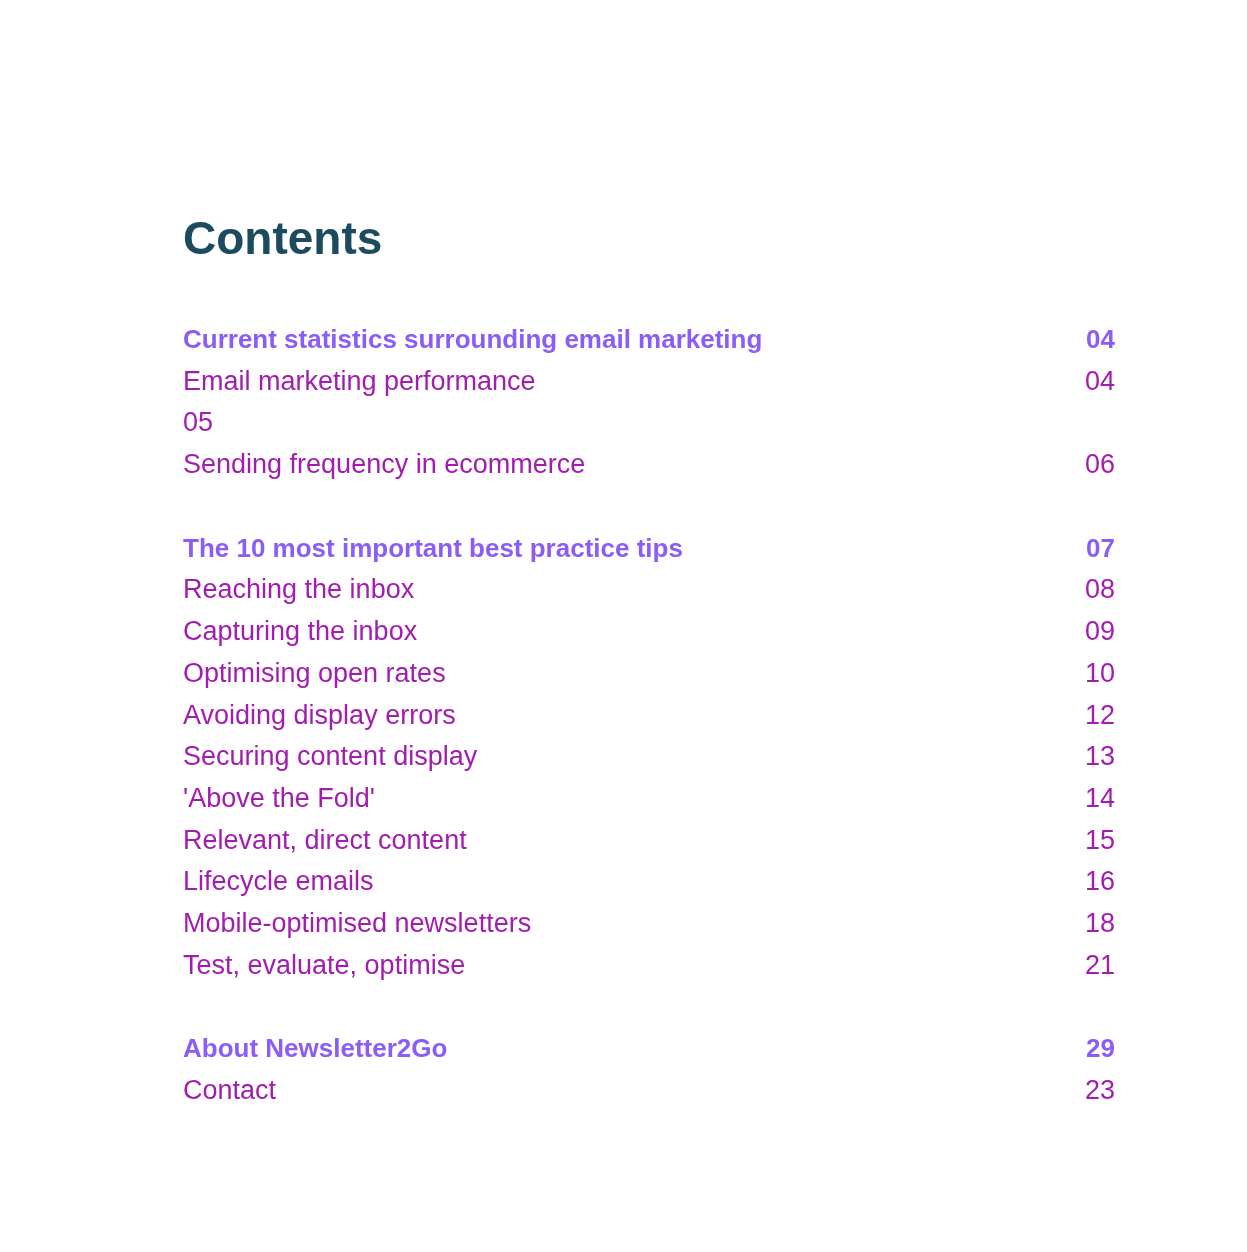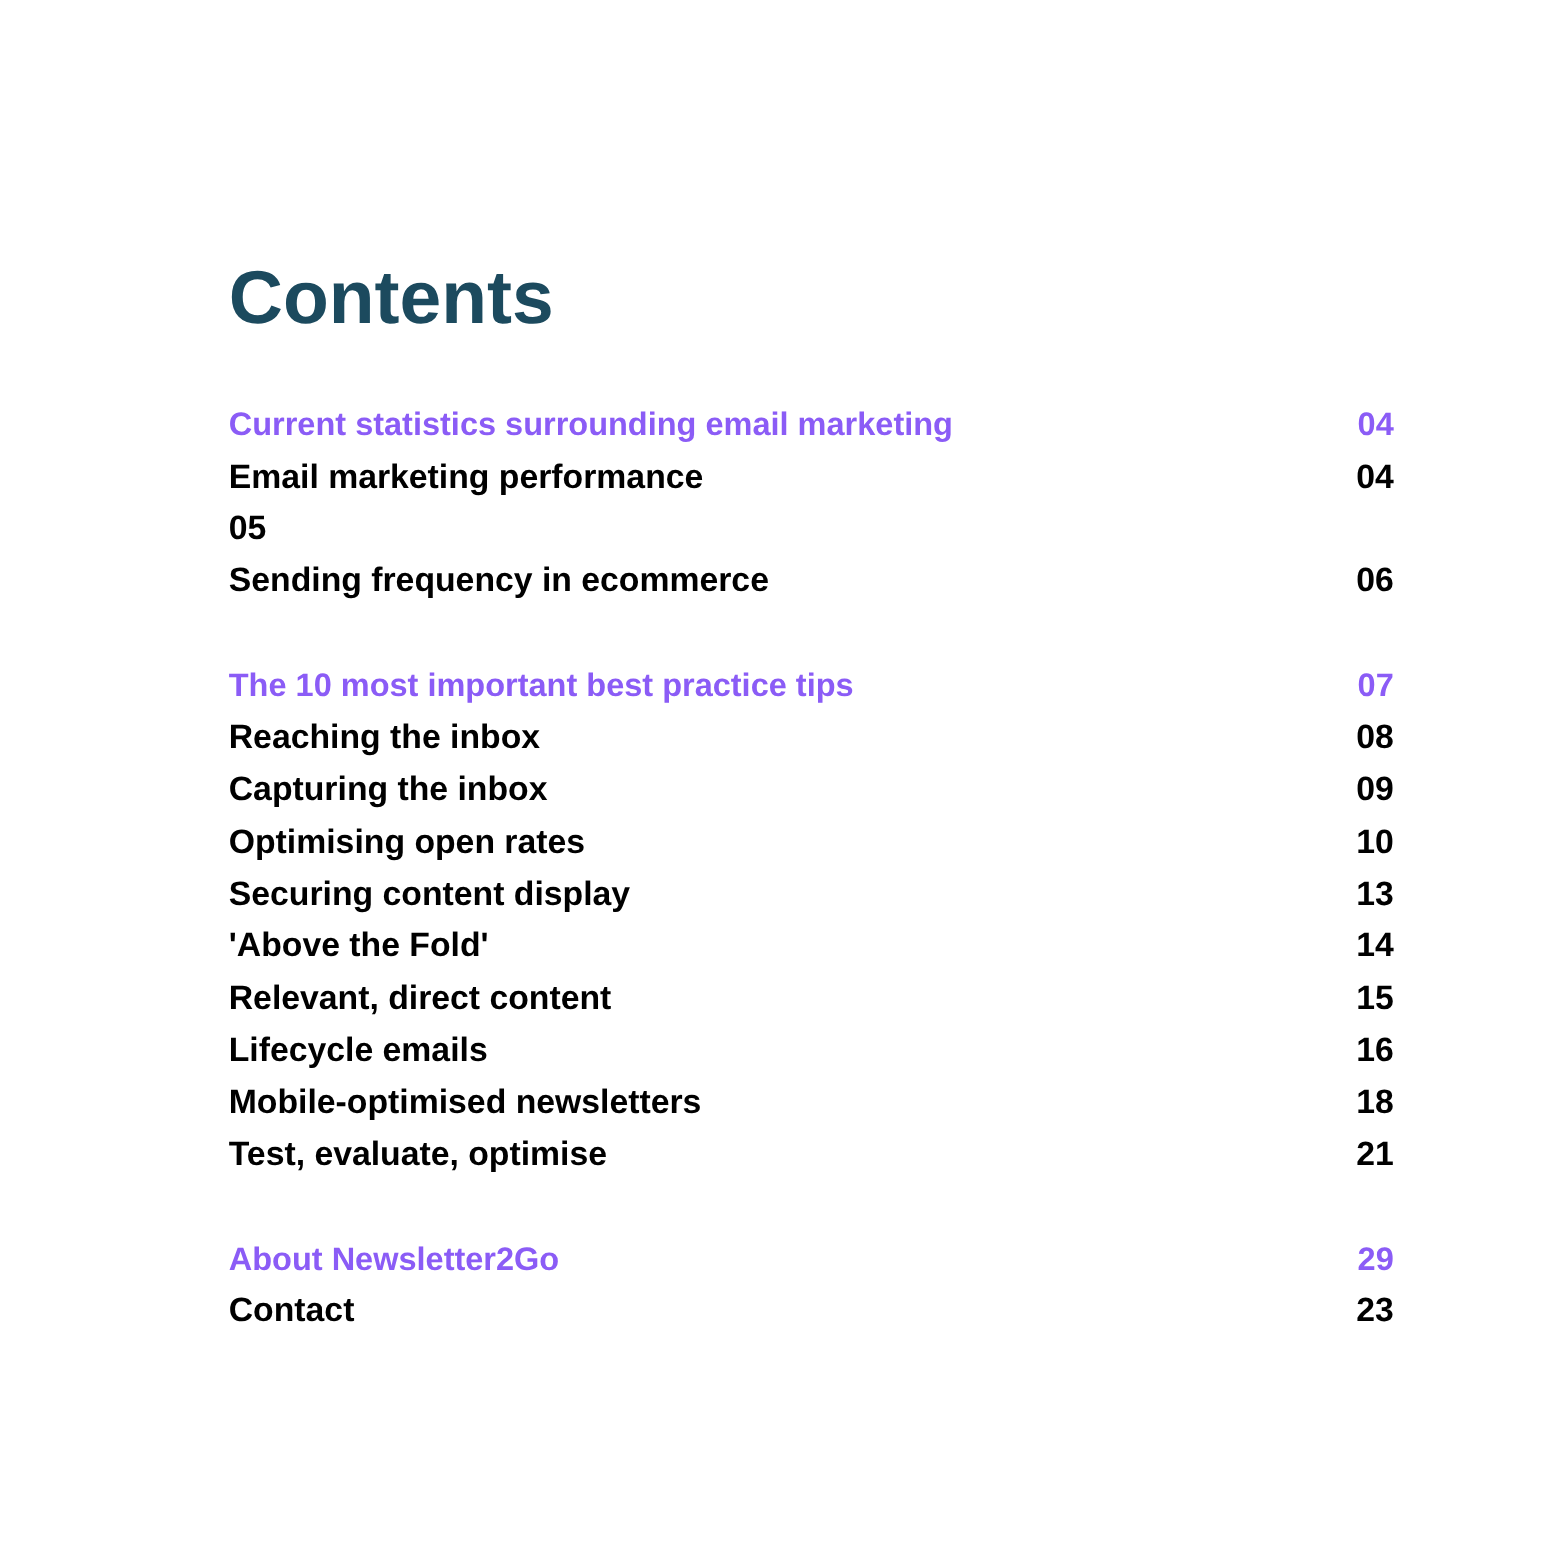--- a/index.html
+++ b/index.html
@@ -1,27 +1,27 @@
 <!DOCTYPE html>
 <html><head>
   <meta charset="utf-8">
   <style>
     html, body { margin: 0; padding: 0; background: #ffffff; }
     body { width: 1247px; height: 1252px; position: relative; overflow: hidden;
       font-family: "Liberation Sans", "DejaVu Sans", sans-serif; }
     .page { position: absolute; left: 183px; top: 0; width: 932px; }
-    .title { position: absolute; top: 210px; left: 0; font-size: 60px; font-weight: bold;
+    .title { position: absolute; top: 210px; left: 0; font-size: 46px; font-weight: bold;
       color: #1c4a5e; letter-spacing: 0px; margin: 0; line-height: 56px; }
     .toc { position: absolute; top: 319px; left: 0; width: 932px; }
     .section { margin-bottom: 42px; }
     .row { display: flex; justify-content: space-between; align-items: baseline;
       height: 41.7px; line-height: 41.7px; }
     .row .label, .row .page-num { font-size: 27px; }
     .row.head .label, .row.head .page-num { color: #8b5cf6; font-weight: bold; font-size: 26px; }
-    .row.sub .label, .row.sub .page-num { color: #000000; font-weight: bold; }
+    .row.sub .label, .row.sub .page-num { color: #a21caf; font-weight: normal; }
   </style>
 </head>
 <body>
 
 <div class="page">
   <h1 class="title">Contents</h1>
 
   <div class="toc">
 
     <div class="section">
@@ -53,20 +53,24 @@
       </div>
       <div class="row sub">
         <span class="label">Capturing the inbox</span>
         <span class="page-num">09</span>
       </div>
       <div class="row sub">
         <span class="label">Optimising open rates</span>
         <span class="page-num">10</span>
       </div>
       <div class="row sub">
+        <span class="label">Avoiding display errors</span>
+        <span class="page-num">12</span>
+      </div>
+      <div class="row sub">
         <span class="label">Securing content display</span>
         <span class="page-num">13</span>
       </div>
       <div class="row sub">
         <span class="label">'Above the Fold'</span>
         <span class="page-num">14</span>
       </div>
       <div class="row sub">
         <span class="label">Relevant, direct content</span>
         <span class="page-num">15</span>

